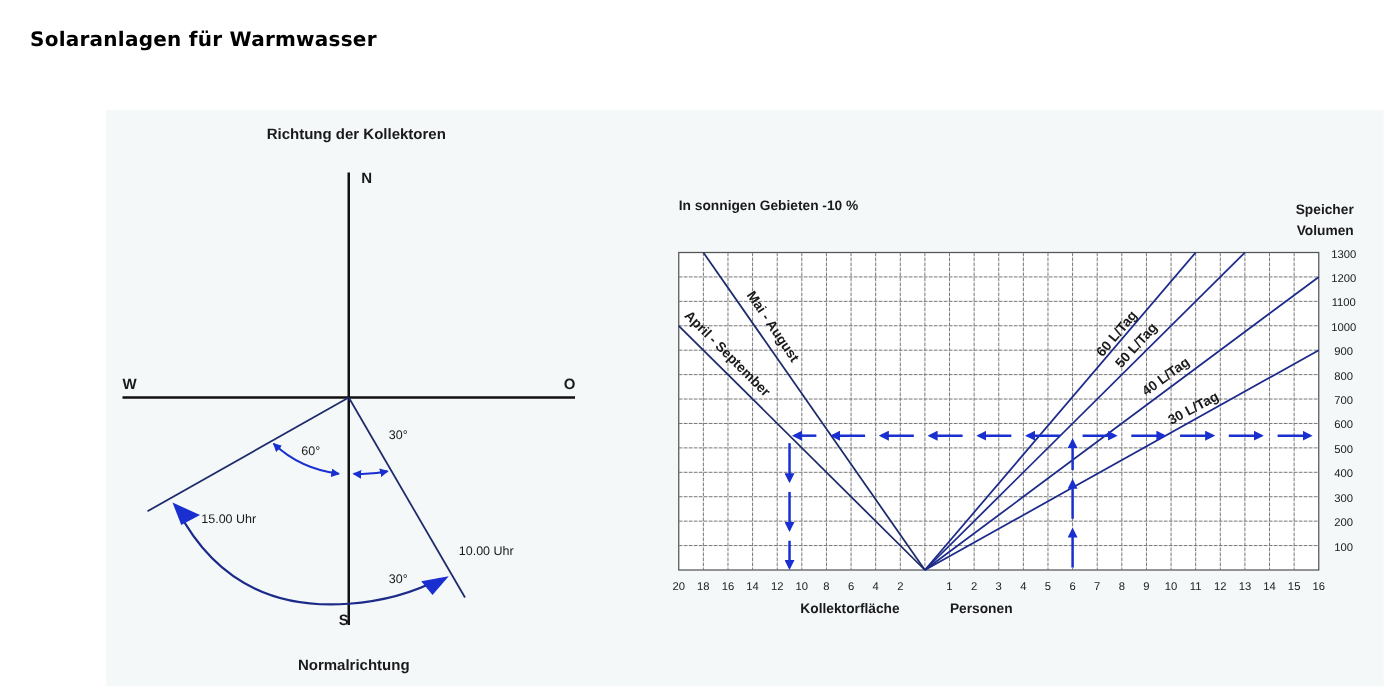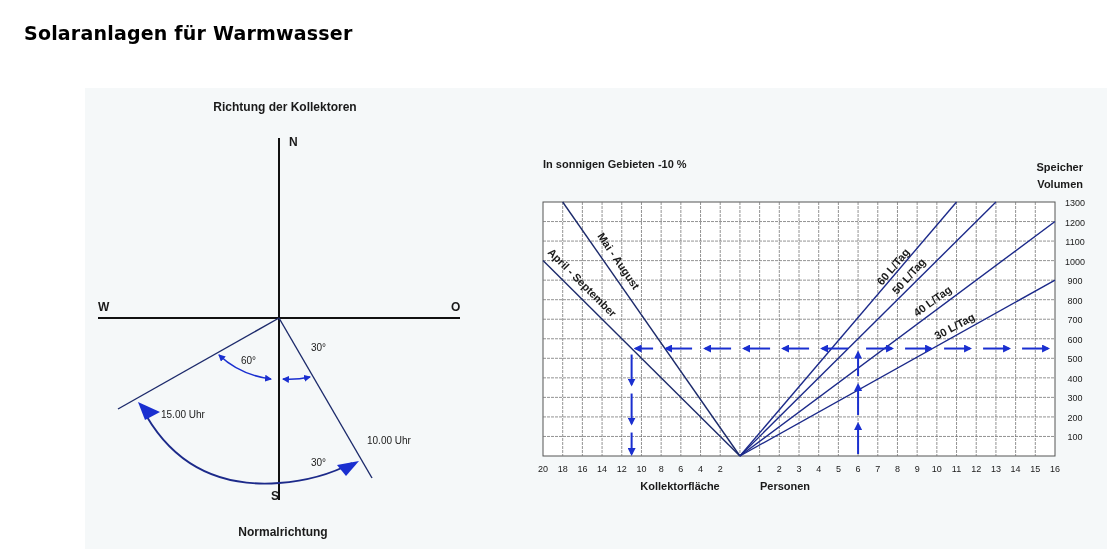--- a/index.html
+++ b/index.html
@@ -1,17 +1,17 @@
 <!DOCTYPE html>
 <html><head>
 <meta charset="utf-8">
 <style>
   html, body { margin:0; padding:0; background:#ffffff; }
   body { width:1107px; height:549px; position:relative; overflow:hidden; font-family:"DejaVu Sans", sans-serif; }
-  .page-title { position:absolute; left:24px; top:22px; font-size:19px; font-weight:bold; color:#000; margin:0; font-family:"DejaVu Sans", sans-serif; letter-spacing:0.2px; }
+  .page-title { position:absolute; left:24px; top:22px; font-size:16px; font-weight:bold; color:#000; margin:0; font-family:"DejaVu Sans", sans-serif; letter-spacing:0.2px; }
   .scan { position:absolute; left:85px; top:88px; width:1022px; height:461px; background:#f5f8f9; }
   svg { position:absolute; left:0; top:0; }
   .lbl { font-family:"Liberation Sans", sans-serif; fill:#1a1a1a; }
   .b { font-weight:bold; }
 </style>
 </head>
 <body>
 
 <h1 class="page-title">Solaranlagen für Warmwasser</h1>
 <div class="scan"></div>

